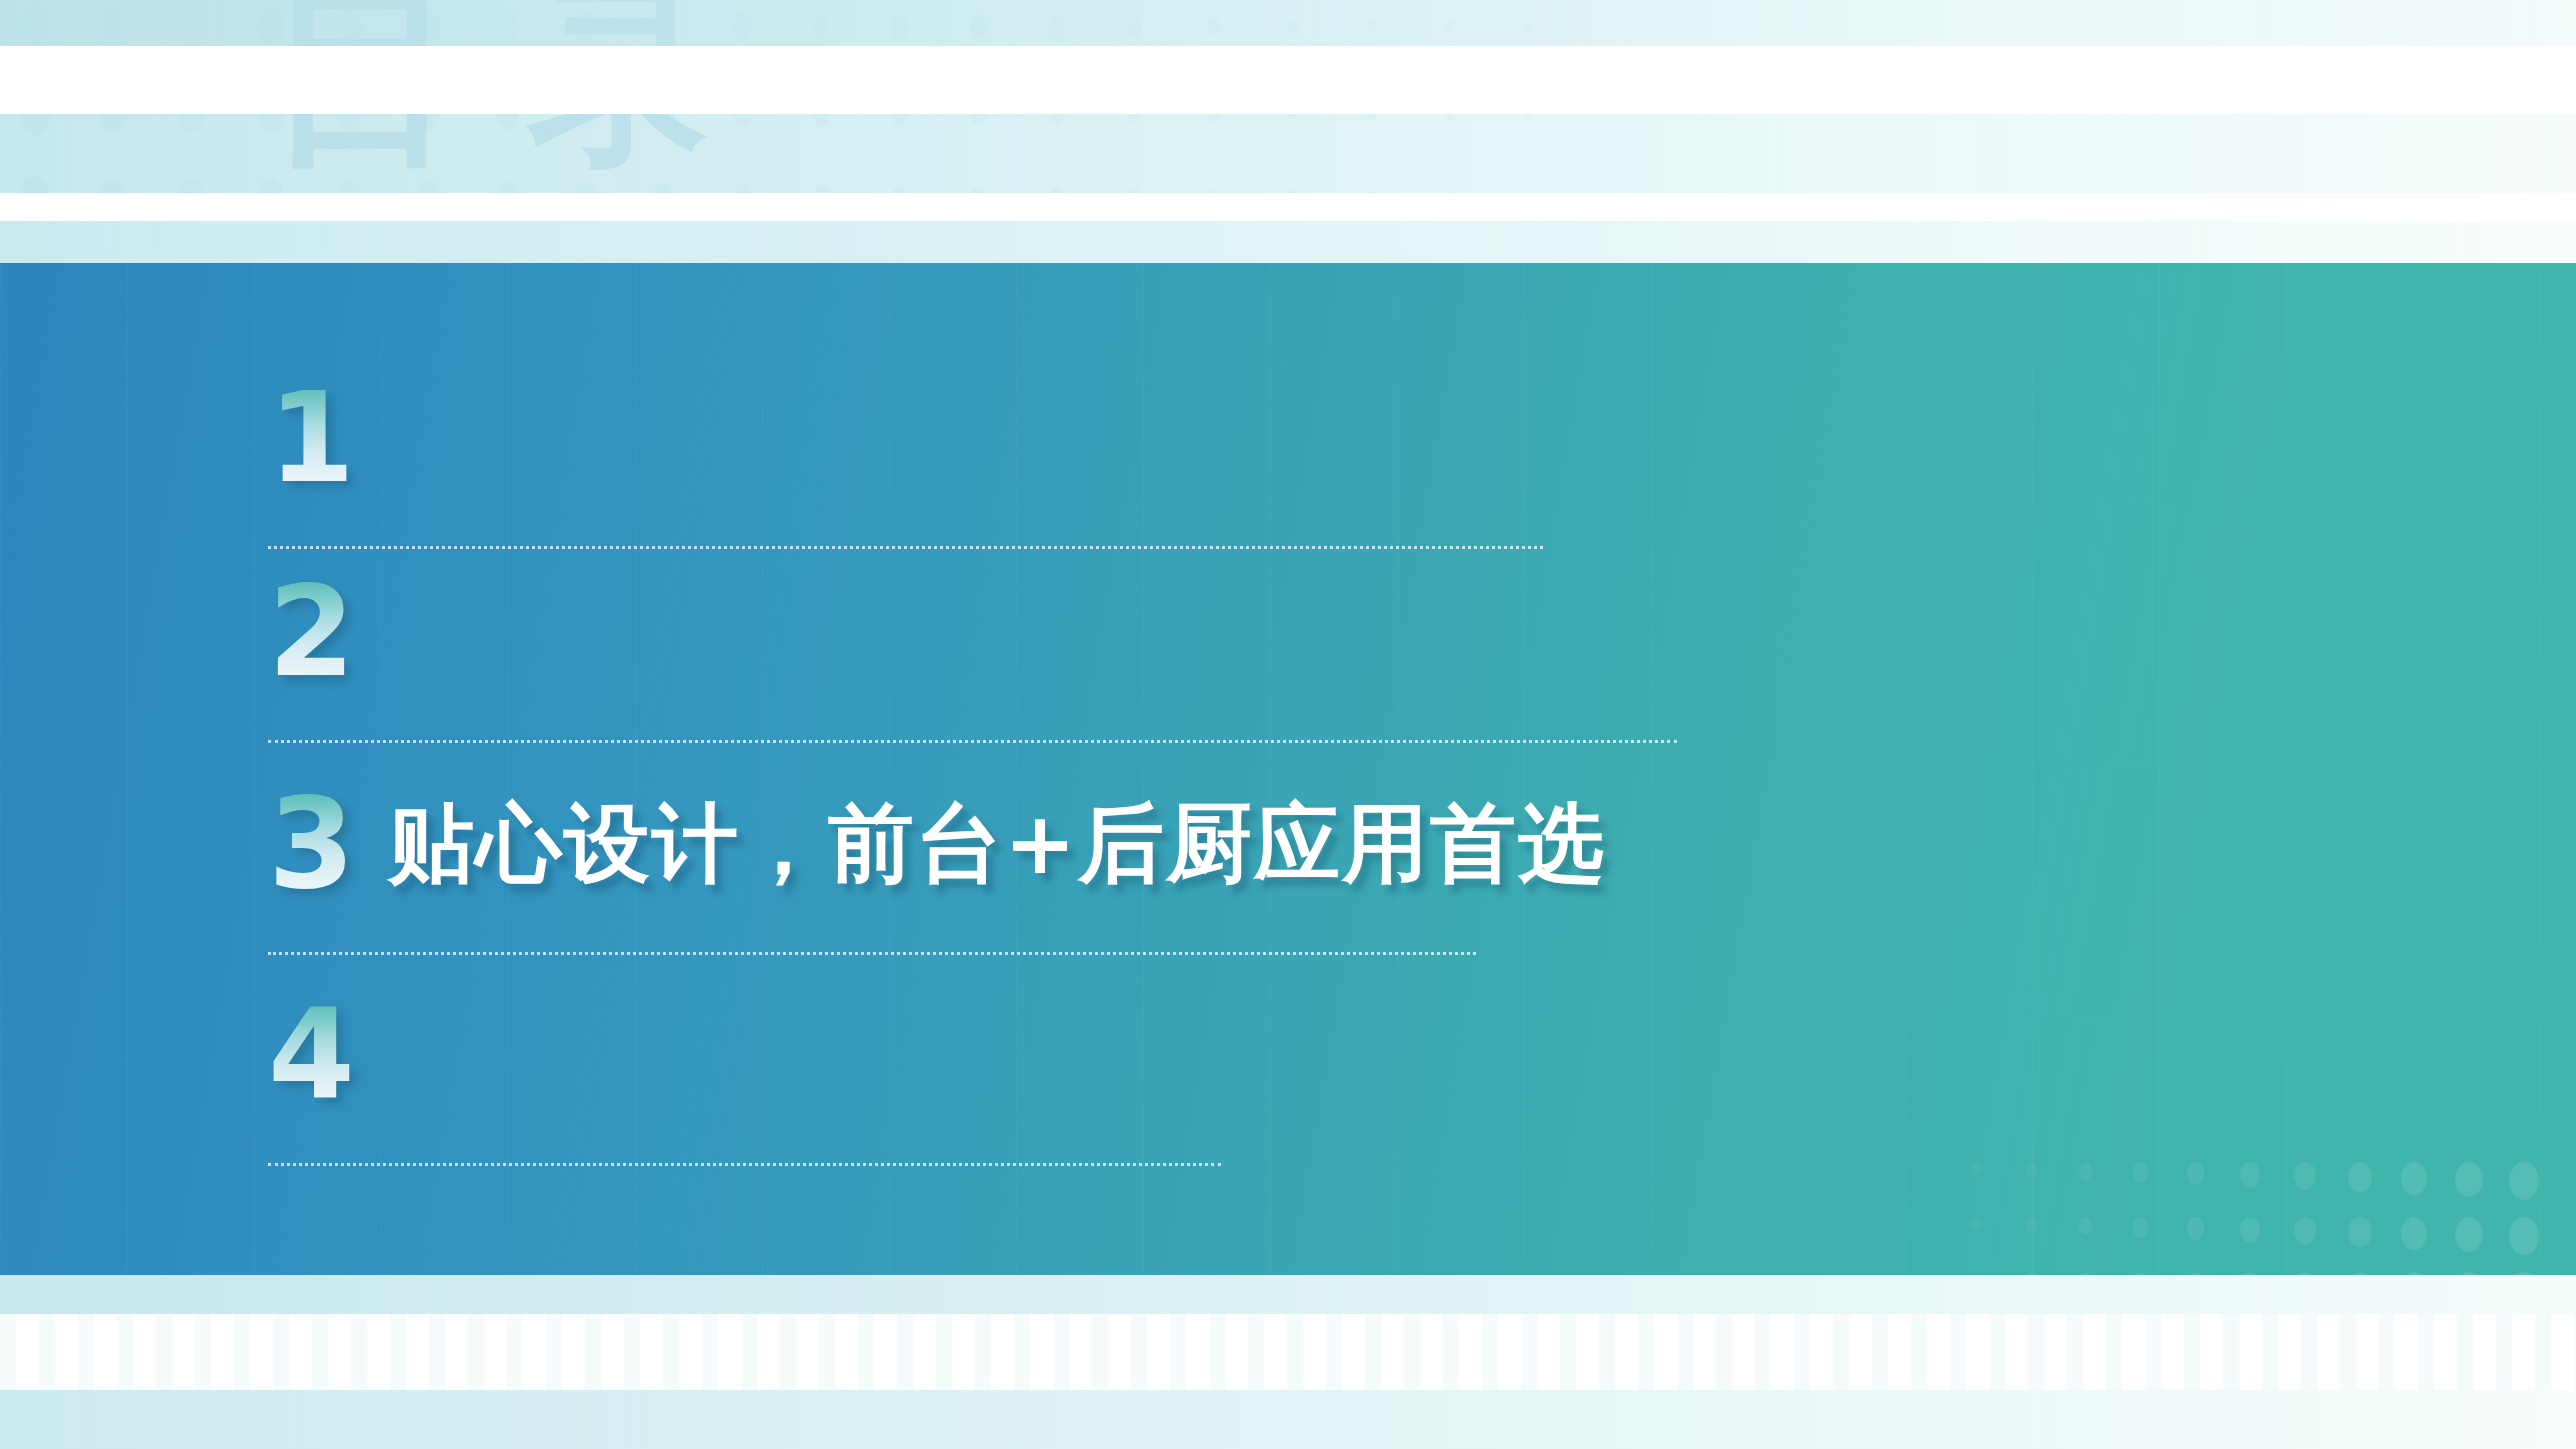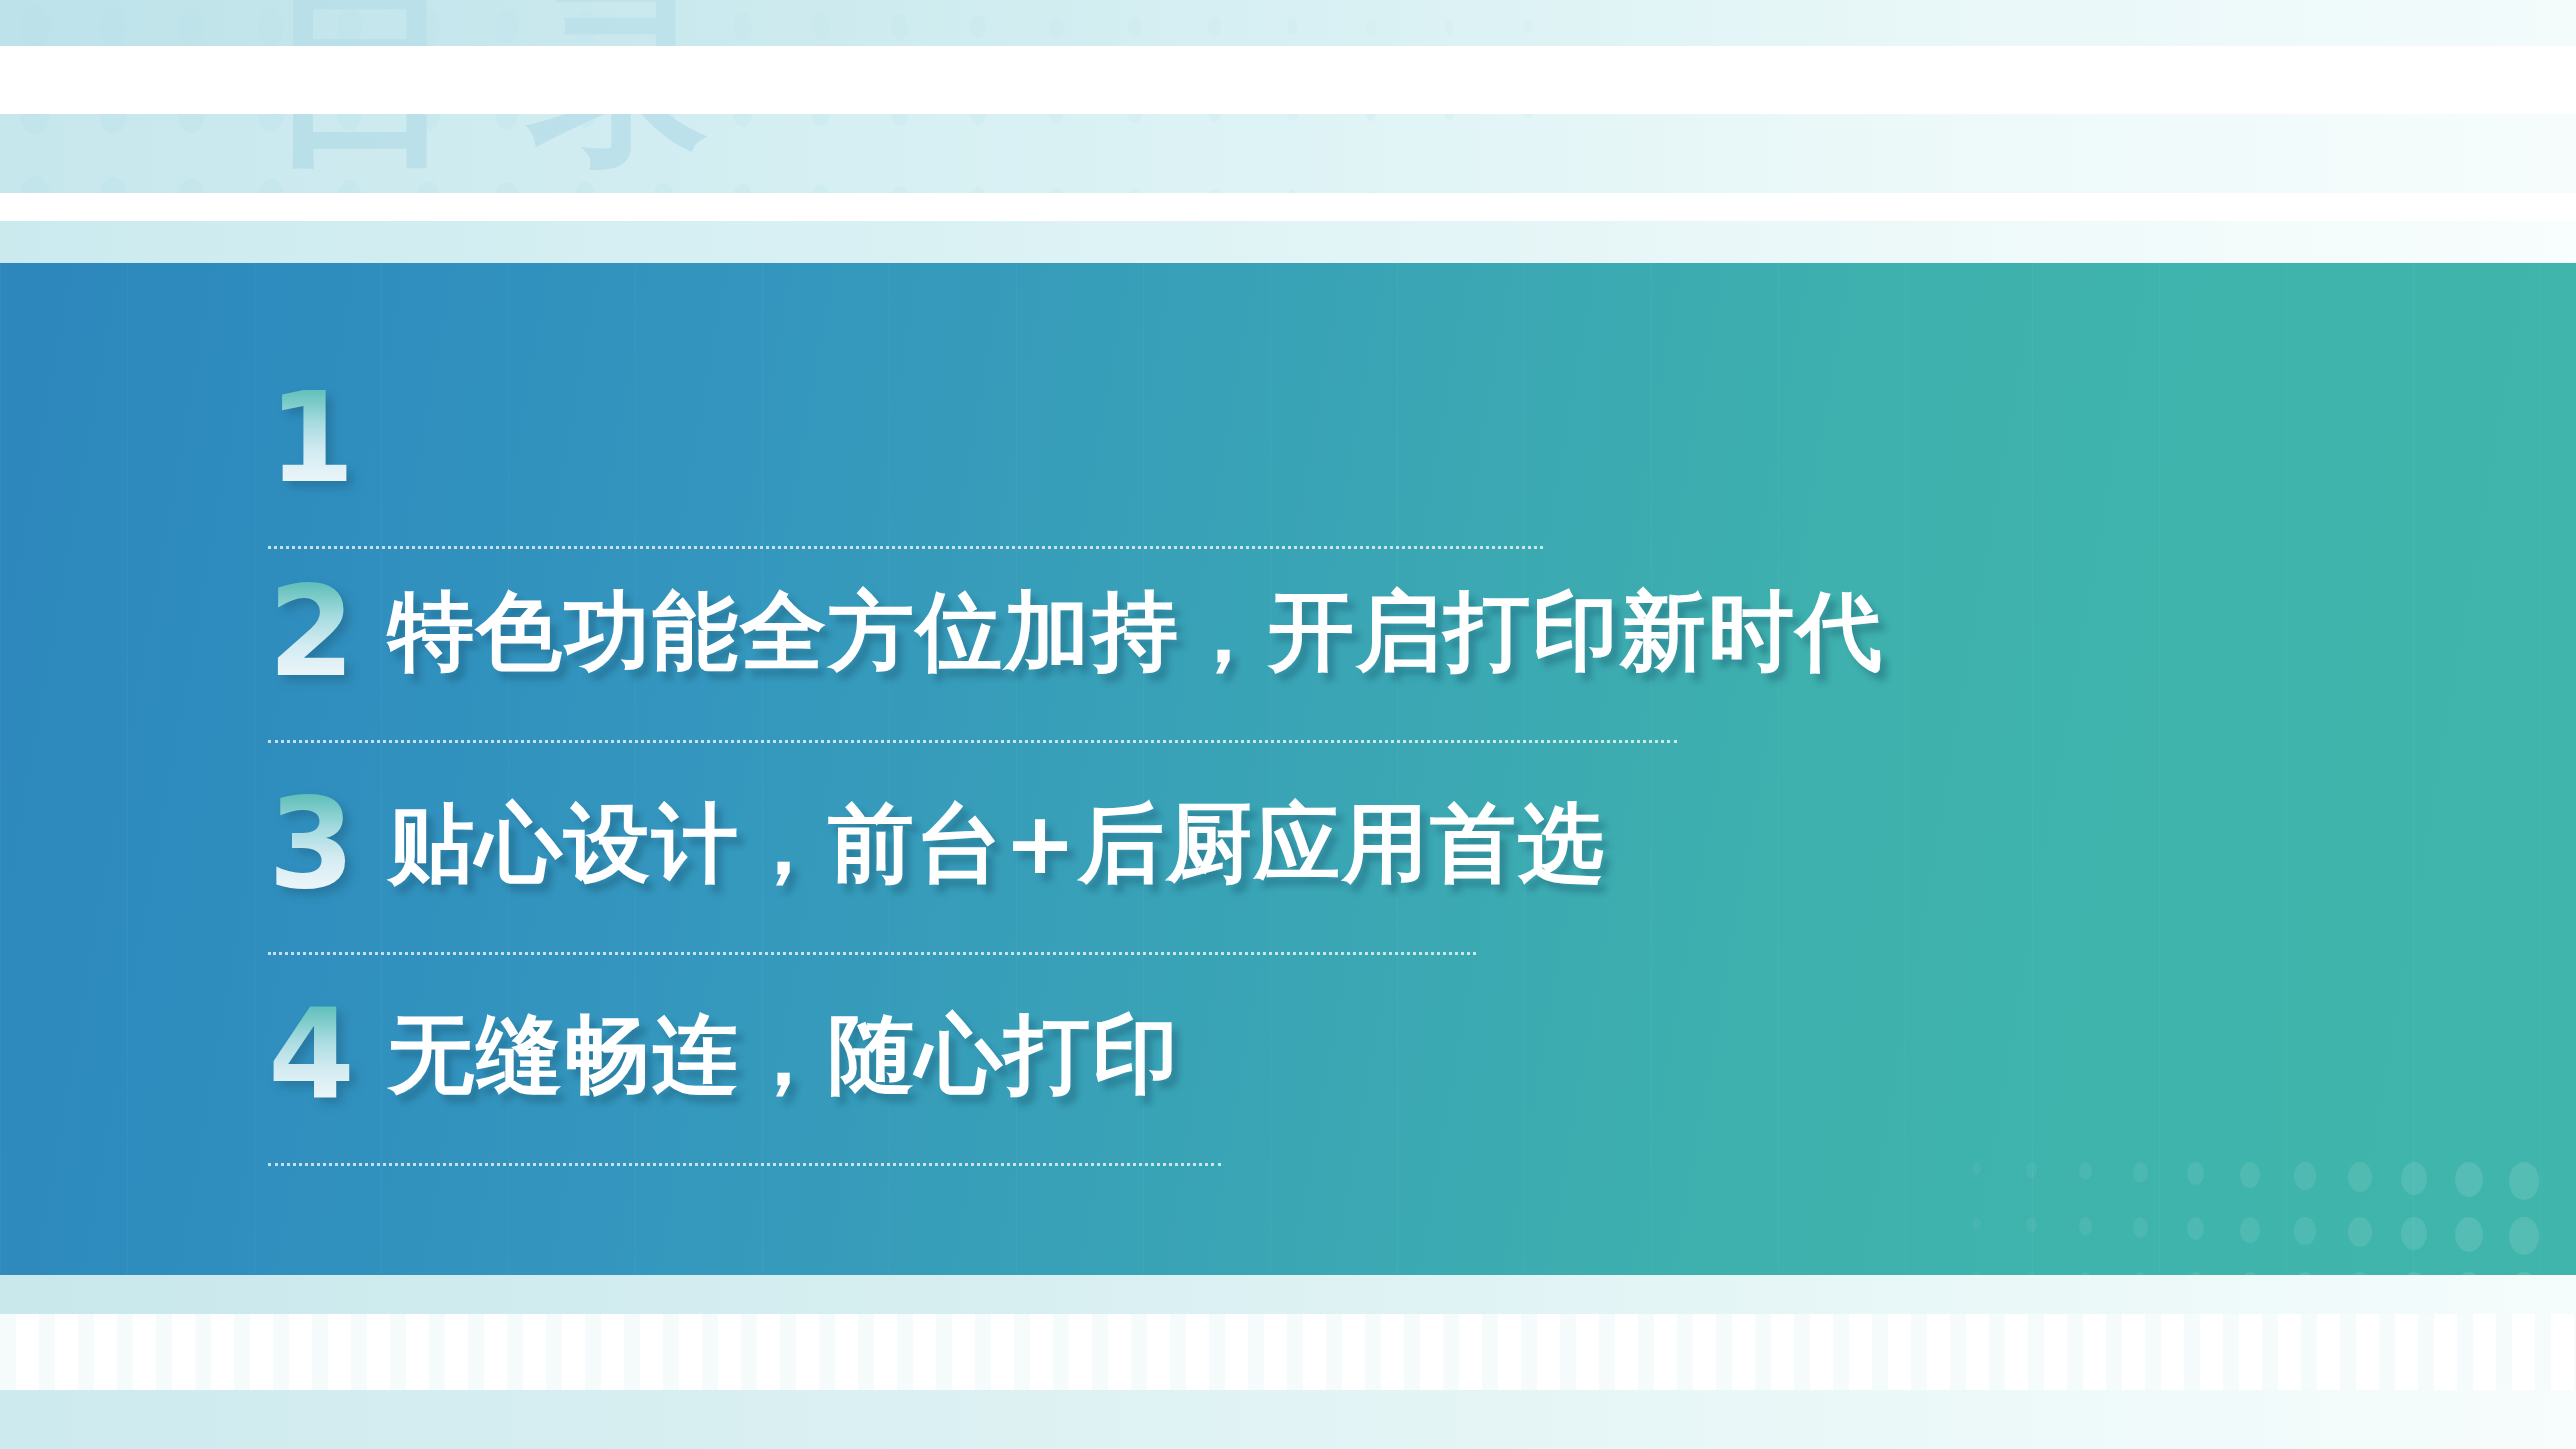--- a/index.html
+++ b/index.html
@@ -358,33 +358,31 @@
 
     <div class="toc-list">
 
       <div class="toc-item i1">
         <div class="num">1</div>
         <div class="item-rule r1"></div>
       </div>
 
       <div class="toc-item i2">
         <div class="num">2</div>
-        <div class="item-text">特色功能全方位加持，开启打印新时代</div>
         <div class="item-rule r2"></div>
       </div>
 
       <div class="toc-item i3">
         <div class="num">3</div>
         <div class="item-text">贴心设计，前台+后厨应用首选</div>
         <div class="item-rule r3"></div>
       </div>
 
       <div class="toc-item i4">
         <div class="num">4</div>
-        <div class="item-text">无缝畅连，随心打印</div>
         <div class="item-rule r4"></div>
       </div>
 
     </div>
   </div>
 
   <div class="footer-zone">
     <div class="footer-stripes"></div>
     <div class="fband f1"></div>
     <div class="fband f2"></div>

